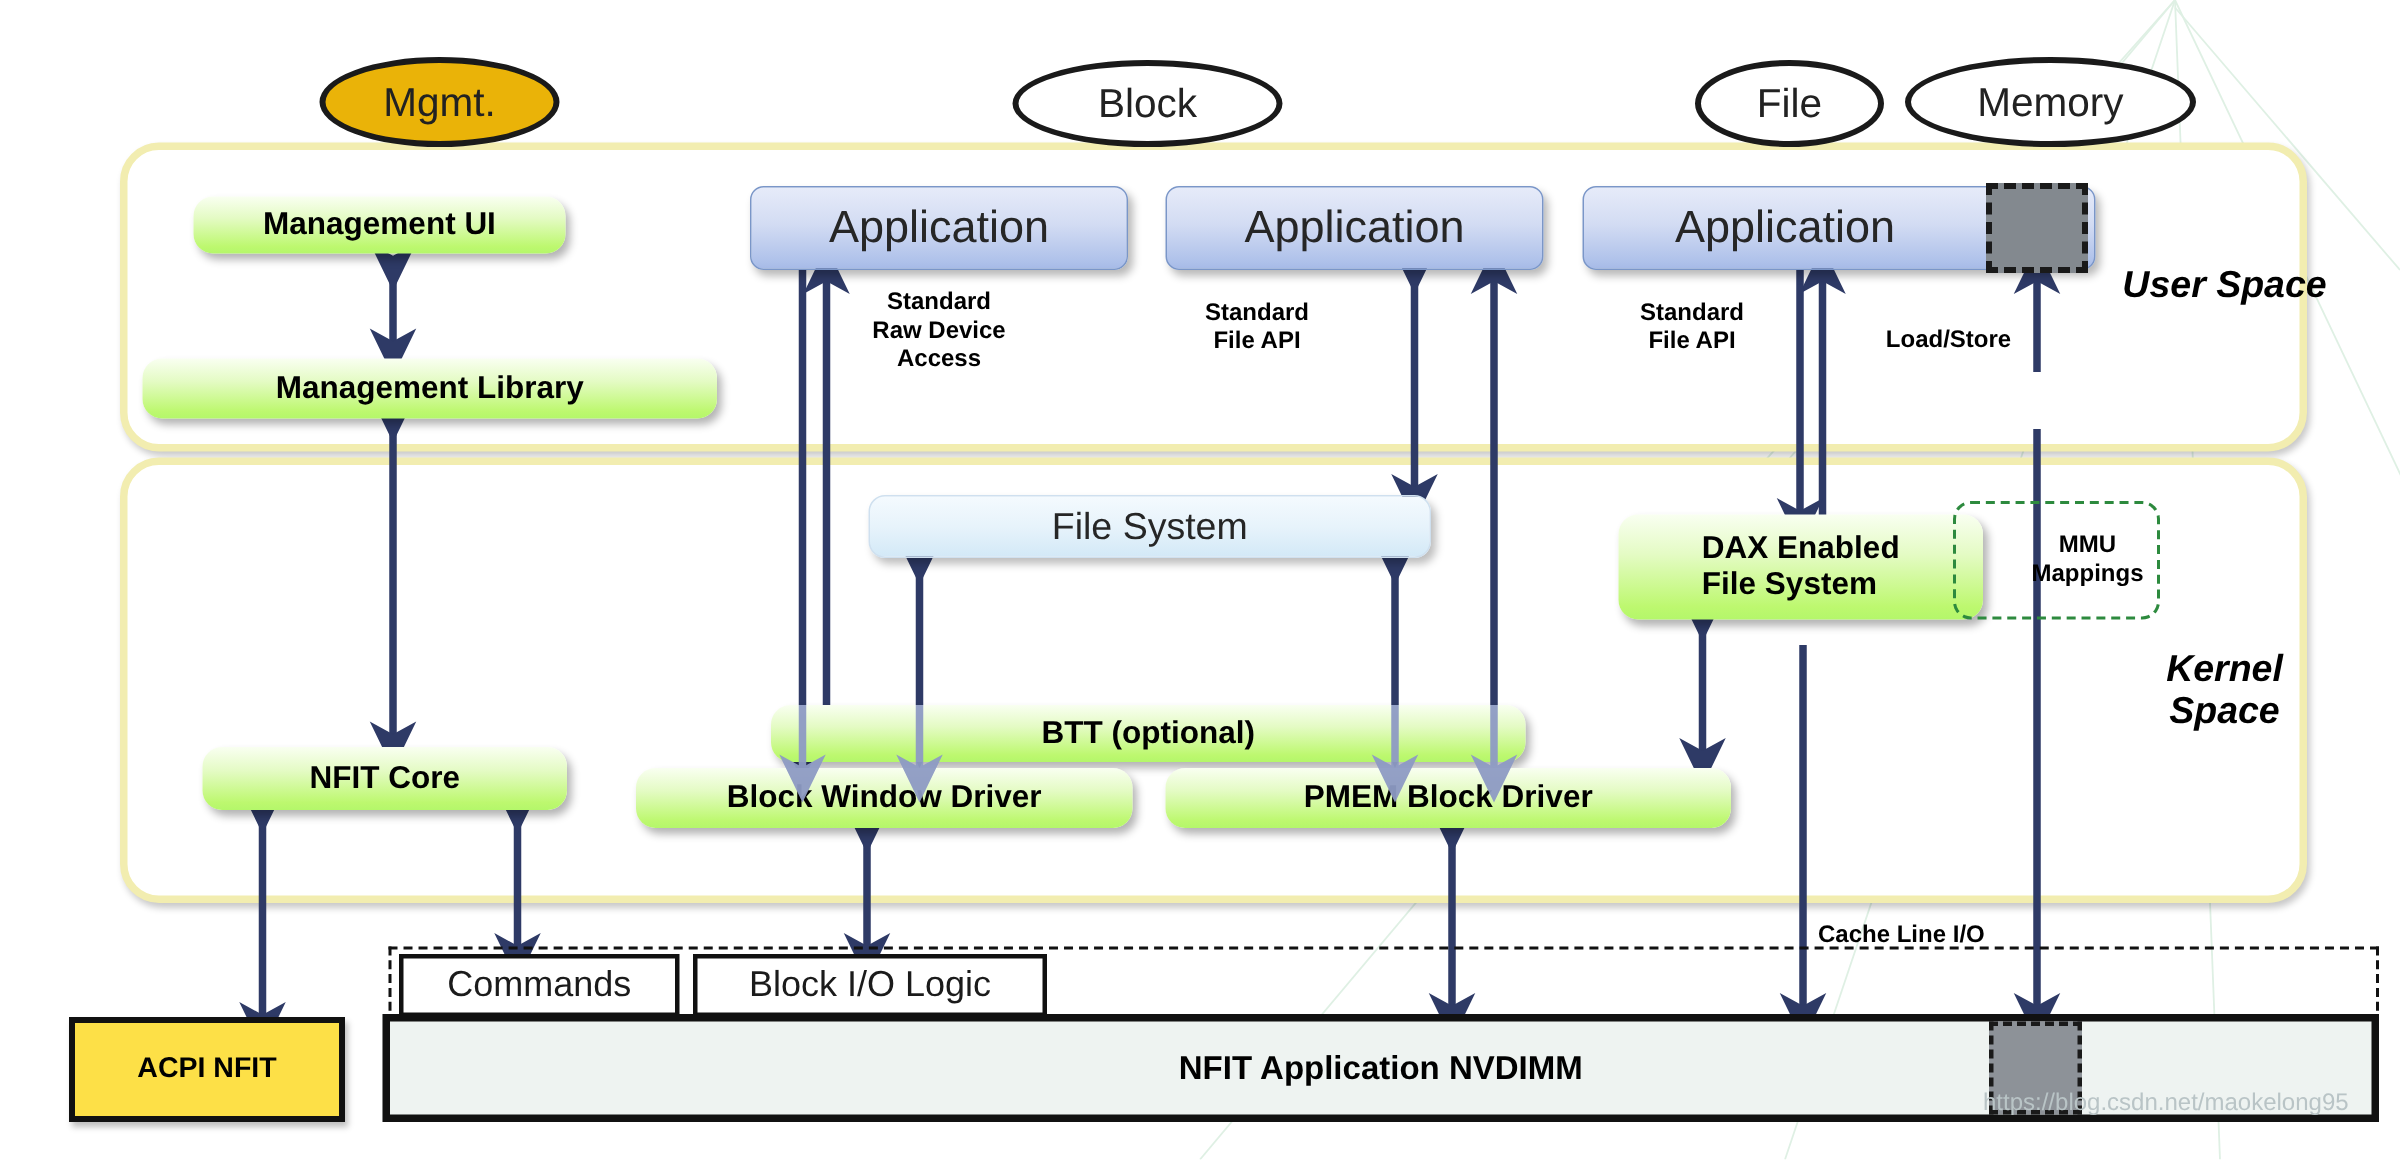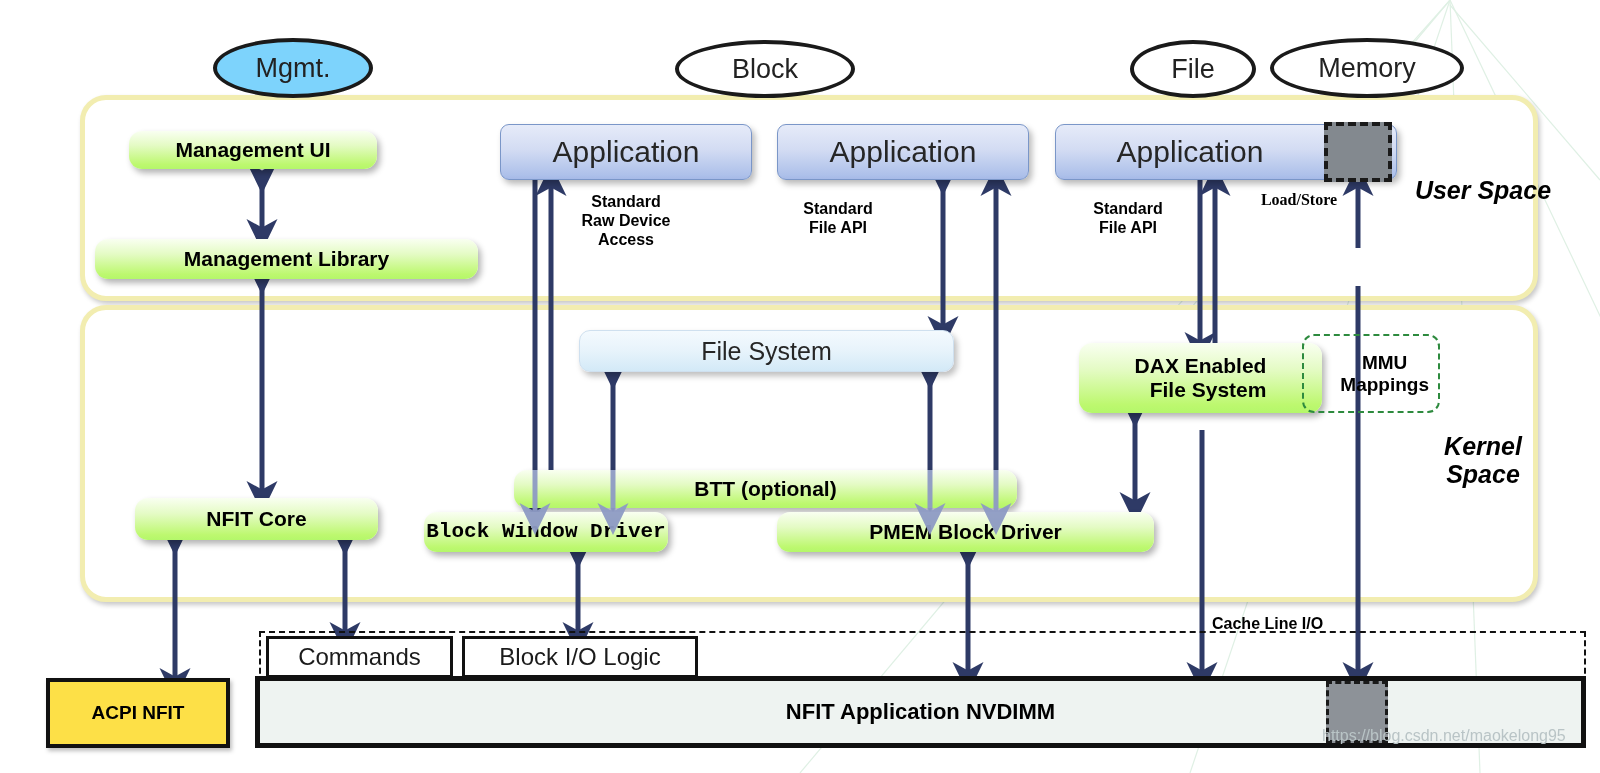--- a/index.html
+++ b/index.html
@@ -13,25 +13,25 @@
   
   .space-panel{position:absolute;border:5px solid #f2edb0;border-radius:26px;
                background:#ffffff;box-shadow:2px 3px 5px rgba(0,0,0,.22);}
   .space-label{position:absolute;font-weight:bold;font-style:italic;font-size:25px;
                color:#000;line-height:1.12;text-align:center;}
 
   
   .bubble{position:absolute;border:4px solid #1a1a1a;border-radius:50%;
           display:flex;align-items:center;justify-content:center;
           font-size:27px;color:#222;background:#ffffff;}
-  .bubble.cyan{background:#7dd3fc;justify-content:center;}
+  .bubble.cyan{background:#eab308;justify-content:center;}
 
   
   .box{position:absolute;display:flex;align-items:center;justify-content:center;
-       text-align:right;box-sizing:border-box;}
+       text-align:left;box-sizing:border-box;}
   .box-green{border-radius:13px;
              background:linear-gradient(to bottom,#f9fff1 0%,#e4fbc4 38%,#bdf86f 88%,#b4f76a 100%);
              box-shadow:3px 4px 6px rgba(0,0,0,.30);
              font-weight:bold;font-size:21px;color:#000;line-height:1.12;}
   .box-blue{border-radius:9px;border:1px solid #7a96c8;
             background:linear-gradient(to bottom,#e6ebf9 0%,#d3dcf3 45%,#aec1ea 92%,#a6bae7 100%);
             box-shadow:3px 4px 6px rgba(0,0,0,.28);
             font-size:30px;color:#262626;}
   .box-lightblue{border-radius:11px;border:1px solid #cfe0ef;
             background:linear-gradient(to bottom,#f4fafe 0%,#e7f3fb 50%,#d3e9f7 100%);
@@ -41,21 +41,21 @@
             font-weight:bold;font-size:19px;color:#000;
             box-shadow:2px 3px 4px rgba(0,0,0,.25);}
 
   
   .memchunk{position:absolute;background:#83898f;border:4px dashed #1a1a1a;box-sizing:border-box;}
   .memchunk.small{border-width:3px;background:#8d9298;}
 
   
   .mmu{position:absolute;border:2px dashed #2d8a3e;border-radius:12px;box-sizing:border-box;
        display:flex;align-items:center;justify-content:flex-end;}
-  .mmu-label{font-weight:bold;font-size:19px;line-height:1.15;color:#000;
+  .mmu-label{font-weight:bold;font-size:16px;line-height:1.15;color:#000;
              text-align:center;padding-right:9px;}
 
   
   .edge-label{position:absolute;font-weight:bold;font-size:16px;color:#000;
               line-height:1.2;text-align:center;white-space:pre-line;}
 
   
   .hw-dashed{position:absolute;border:2px dashed #111;box-sizing:border-box;background:transparent;}
   .hw-tab{position:absolute;border:3px solid #111;background:#ffffff;box-sizing:border-box;
           display:flex;align-items:center;justify-content:center;
@@ -180,21 +180,21 @@
   <div class="memchunk" style="left:1324px;top:122px;width:68px;height:60px;"></div>
 
 
   <div class="edge-label" style="left:556px;top:192px;width:140px;">Standard
 Raw Device
 Access</div>
   <div class="edge-label" style="left:773px;top:199px;width:130px;">Standard
 File API</div>
   <div class="edge-label" style="left:1063px;top:199px;width:130px;">Standard
 File API</div>
-  <div class="edge-label" style="left:1239px;top:190px;width:120px;font-family:Liberation Serif, serif;">Load/Store</div>
+  <div class="edge-label" style="left:1239px;top:217px;width:120px;">Load/Store</div>
 
   <div class="box box-lightblue" style="left:579px;top:330px;width:375px;height:42px;">
     <span>File System</span>
   </div>
 
   <div class="box box-green" style="left:1079px;top:343px;width:243px;height:70px;white-space:pre-line;">
     <span>DAX Enabled
 File System</span>
   </div>
 
@@ -204,21 +204,21 @@
   </div>
 
   <div class="box box-green" style="left:135px;top:498px;width:243px;height:42px;">
     <span>NFIT Core</span>
   </div>
 
   <div class="box box-green" style="left:514px;top:470px;width:503px;height:38px;">
     <span>BTT (optional)</span>
   </div>
 
-  <div class="box box-green" style="left:424px;top:512px;width:244px;height:40px;font-family:Liberation Mono, monospace;">
+  <div class="box box-green" style="left:424px;top:512px;width:331px;height:40px;">
     <span>Block Window Driver</span>
   </div>
 
   <div class="box box-green" style="left:777px;top:512px;width:377px;height:40px;">
     <span>PMEM Block Driver</span>
   </div>
 
   <svg class="arrows" viewBox="0 0 1600 773">
     <defs>
       <marker id="ah3" markerWidth="7" markerHeight="7" refX="3.4" refY="3.5" orient="auto" markerUnits="strokeWidth">

